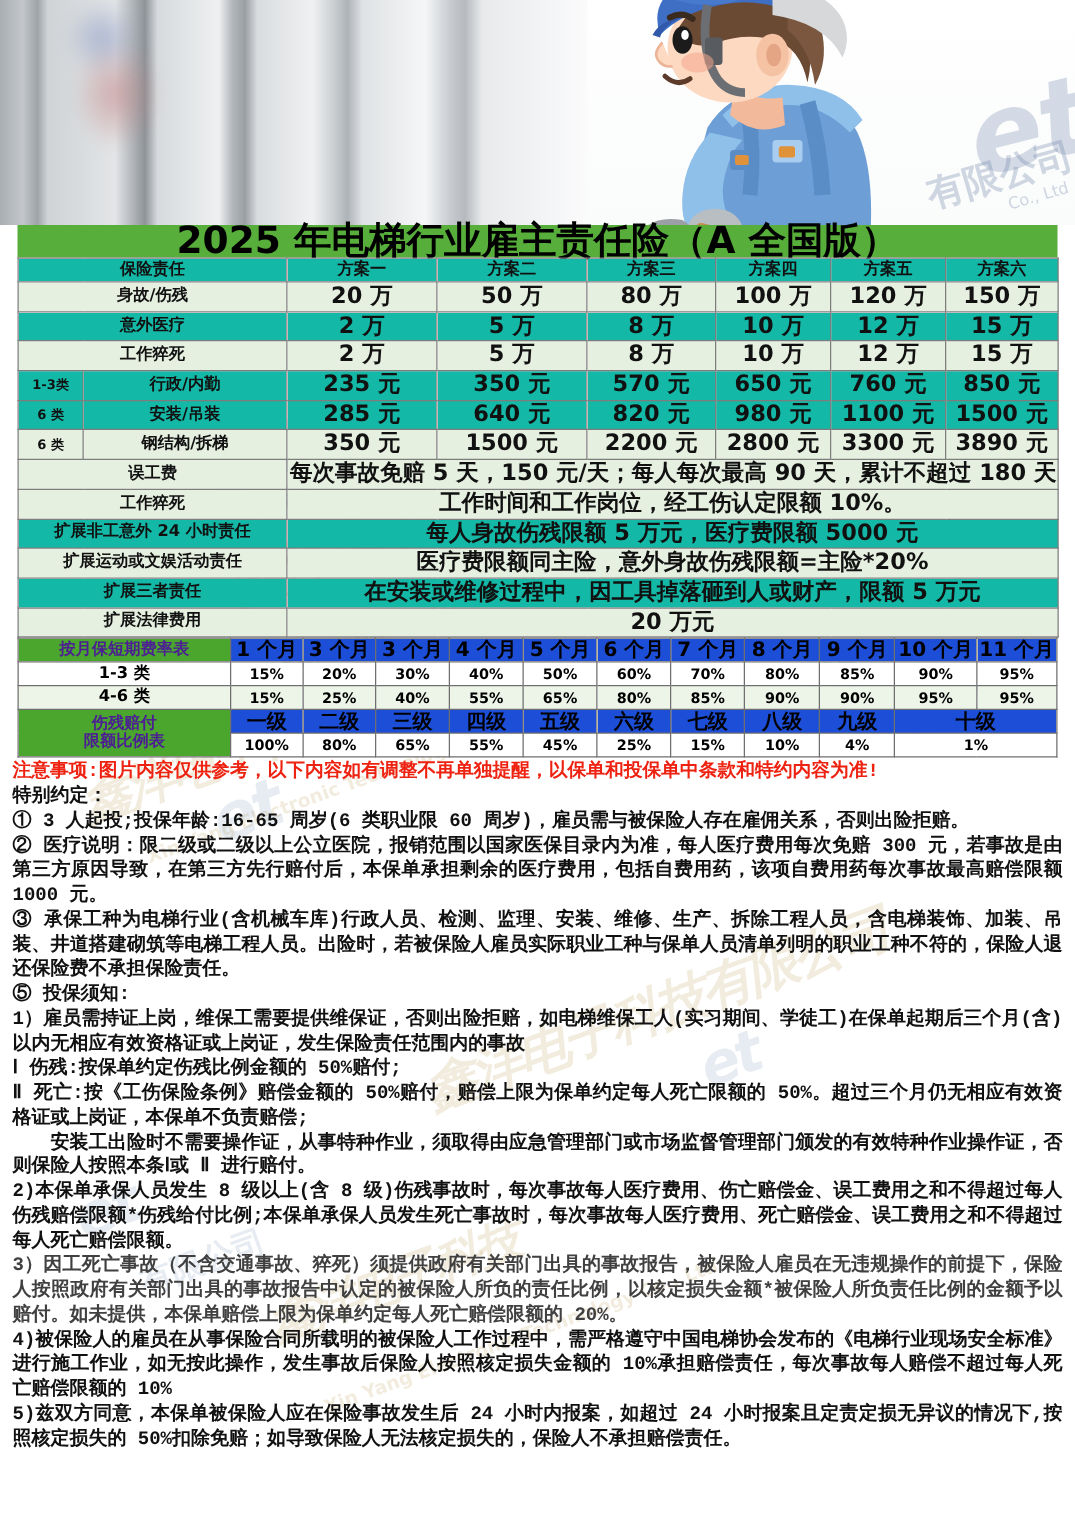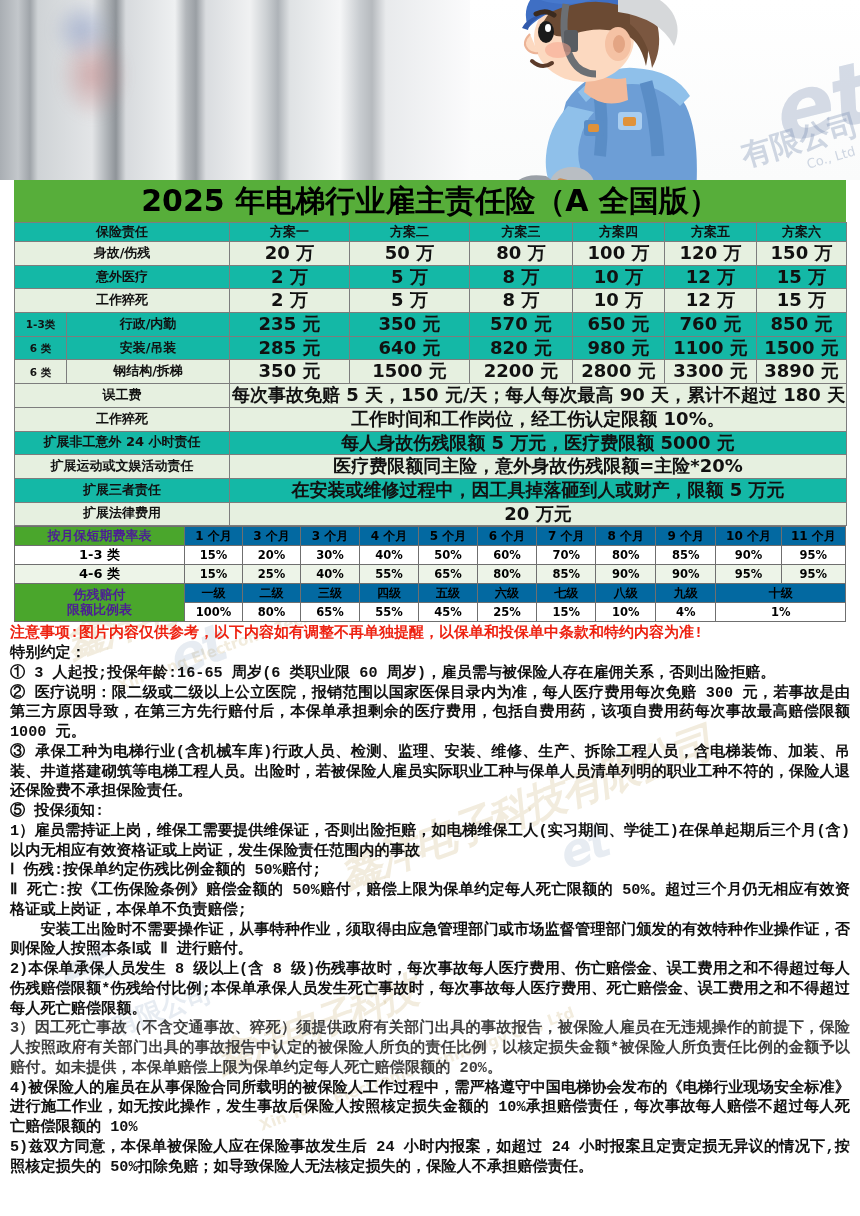--- a/index.html
+++ b/index.html
@@ -81,21 +81,21 @@
   .wm.big { font-size:72px; font-style:italic; letter-spacing:-3px; }
   .wm.mid { font-size:26px; }
   .wm.sm  { font-size:13px; font-weight:normal; }
   .wm.gold { color:rgba(190,160,90,.20); }
 
   
   .title-bar {
     position:relative; z-index:6;
     margin:0 14px;
     background:#57ae3a;
-    height:42px;
+    height:26px;
     display:flex; align-items:center; justify-content:center;
   }
   .title-bar h1 {
     margin:0; font-size:30px; font-weight:bold; color:#000;
     letter-spacing:0px; line-height:1;
     font-family:"DejaVu Sans","Liberation Sans",sans-serif;
   }
 
   
   .tbl-wrap { position:relative; z-index:6; margin:0 14px; }
@@ -123,21 +123,21 @@
   .val { font-size:18px; }
 
   
   table.rate { width:100%; border-collapse:collapse; table-layout:fixed; }
   table.rate td {
     border:1px solid #6f6f6f;
     text-align:center; font-weight:bold;
     height:19px; line-height:1.1; padding:0 1px;
     white-space:nowrap; overflow:hidden;
   }
-  .gh { background:#0369a1; color:#000; font-size:12px;margin-top:17px; }
+  .gh { background:#1d4ed8; color:#000; font-size:16px;margin-top:17px; }
   .ghl { background:#4aa62c; color:#4c1d95; font-size:13px; }
   .pct { background:#ffffff; font-size:11.5px; }
   .pct.alt { background:#edf4e8; }
 
   
   .body-text {
     position:relative; z-index:6;
     margin:3px 10px 0 10px;
     font-size:15.2px;
     line-height:1.30;

